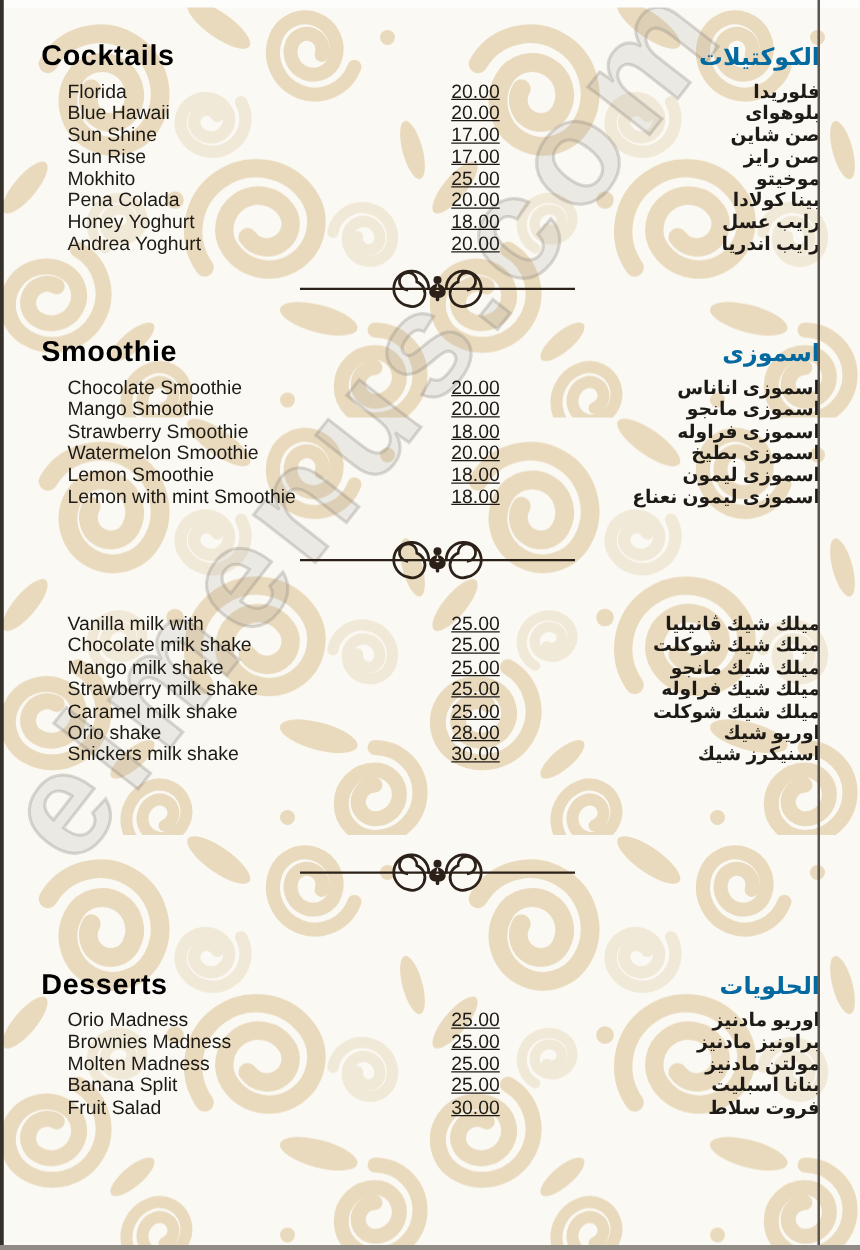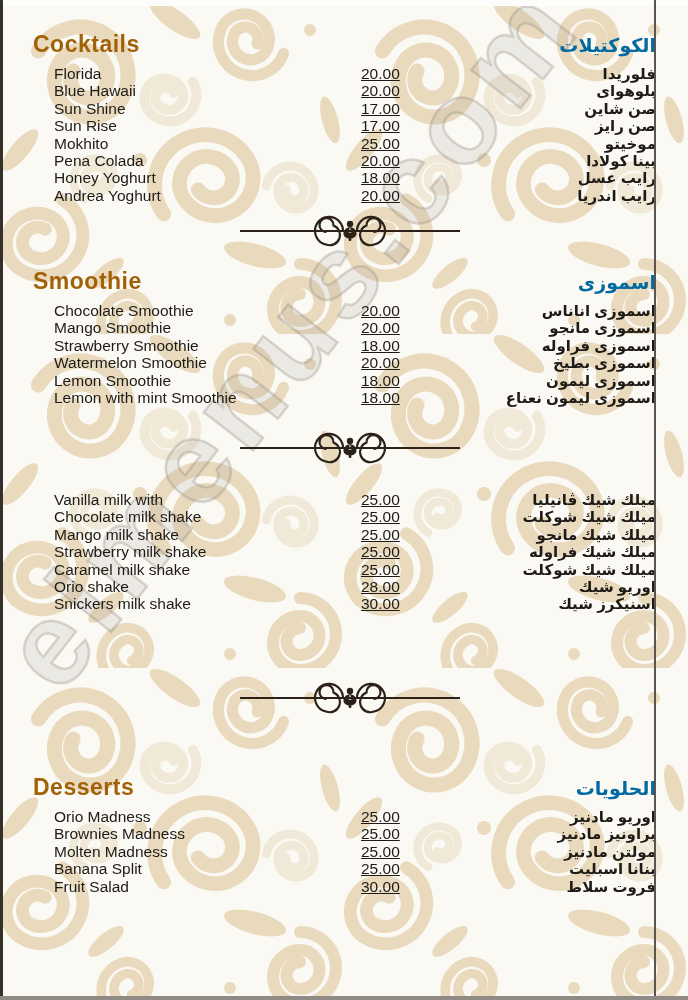--- a/index.html
+++ b/index.html
@@ -15,21 +15,21 @@
     font-size:118px; line-height:120px; font-weight:bold; letter-spacing:9px;
     white-space:nowrap;
     color:rgba(158,152,144,0.16);
     -webkit-text-stroke:2.5px rgba(140,134,126,0.30);
     transform:rotate(-52deg); transform-origin:0 50%;
     pointer-events:none;
   }
   .content{position:absolute;left:0;top:0;width:688px;height:1000px;z-index:2;}
   .section{position:absolute;left:33px;right:32px;}
   .sec-head{display:flex;justify-content:space-between;align-items:baseline;}
-  .title-en{font-size:23px;font-weight:bold;color:#a16207;letter-spacing:0.5px;}
+  .title-en{font-size:23px;font-weight:bold;color:#000000;letter-spacing:0.5px;}
   .title-ar{font-size:19px;font-weight:bold;direction:rtl;color:#0369a1;}
   .items{margin-top:7px;position:relative;}
   .row{position:relative;height:17.4px;margin-left:21px;}
   .row span{position:absolute;top:0;font-size:15.5px;line-height:17px;white-space:nowrap;}
   .row .en{left:0;}
   .row .price{left:307px;text-decoration:underline;}
   .row .ar{right:0;direction:rtl;font-size:15px;font-weight:bold;}
   .divider{position:absolute;left:240px;z-index:2;}
   .edge{position:absolute;z-index:3;}
   .edge.top{left:0;top:0;width:688px;height:6px;background:#fdfdfb;}

